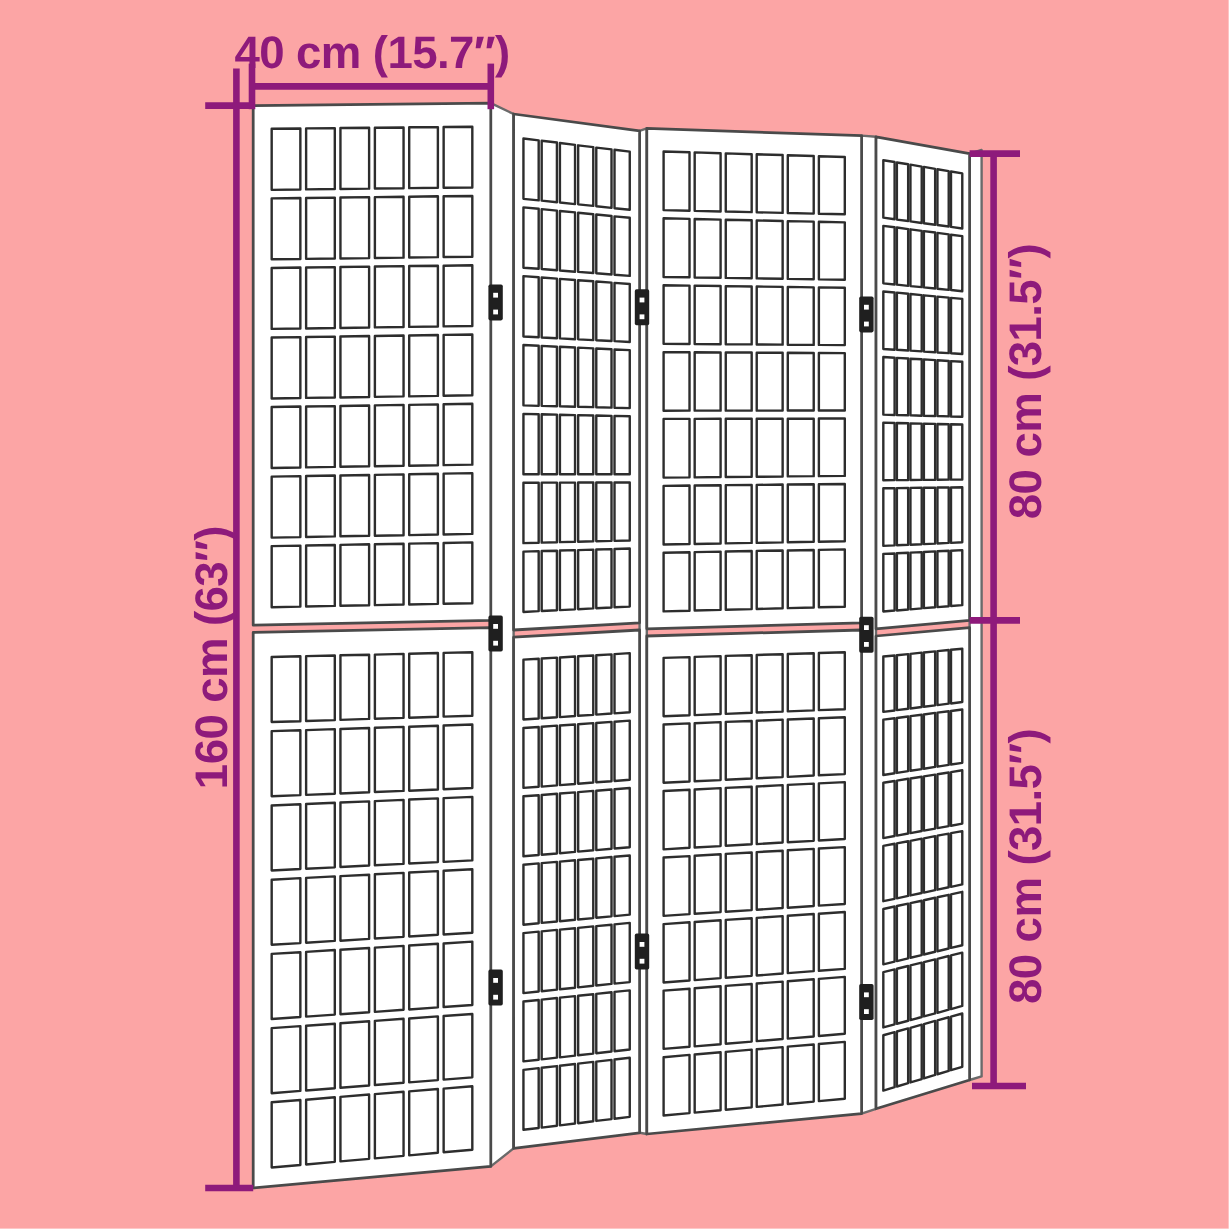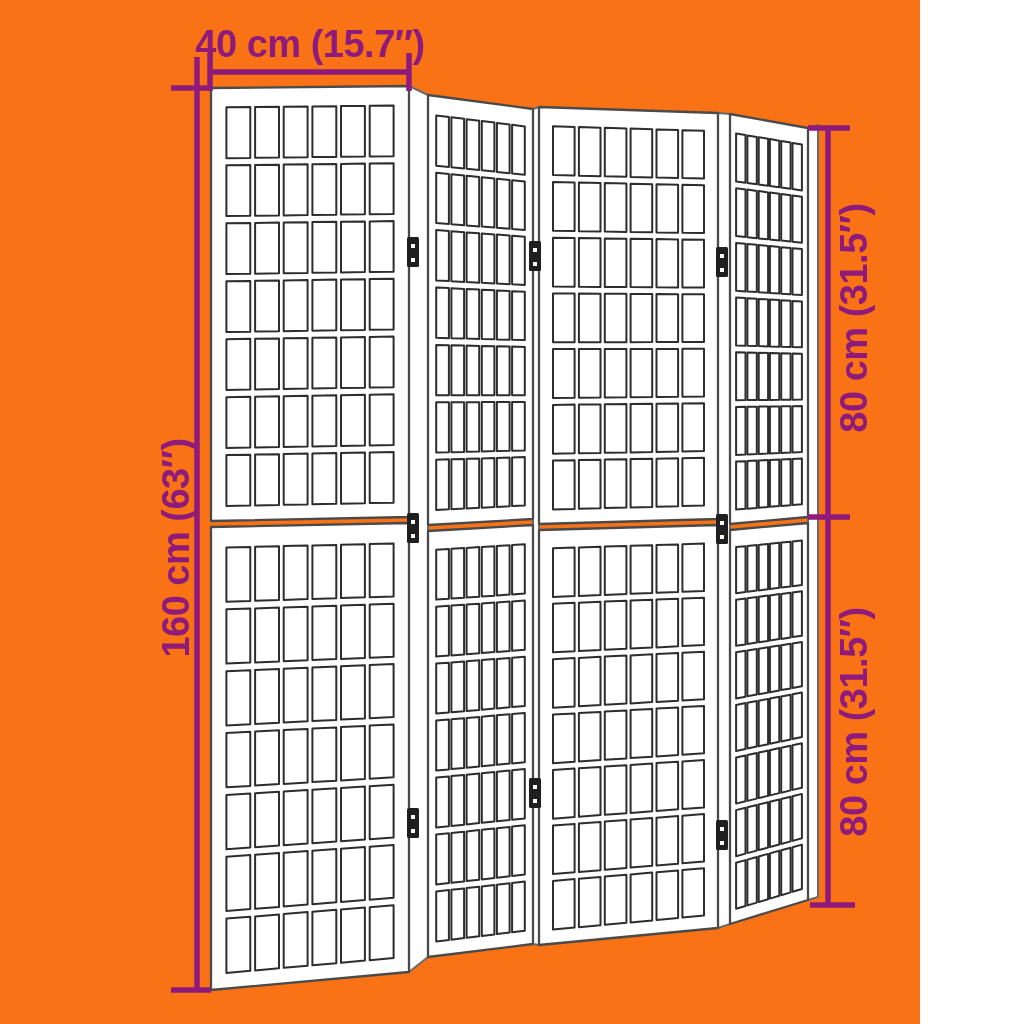--- a/index.html
+++ b/index.html
@@ -6,23 +6,23 @@
     margin: 0;
     padding: 0;
     width: 1024px;
     height: 1024px;
     background: #ffffff;
     overflow: hidden;
     font-family: "Liberation Sans", sans-serif;
   }
   .stage {
     position: relative;
-    width: 920px;
+    width: 1024px;
     height: 1024px;
-    background: #f97316;
+    background: #fca5a5;
   }
   .dim-line {
     stroke: var(--accent, #8e1a7b);
     stroke-width: 5.5;
     stroke-linecap: butt;
     fill: none;
   }
   .dim-text {
     fill: var(--accent, #8e1a7b);
     font-family: "Liberation Sans", sans-serif;

